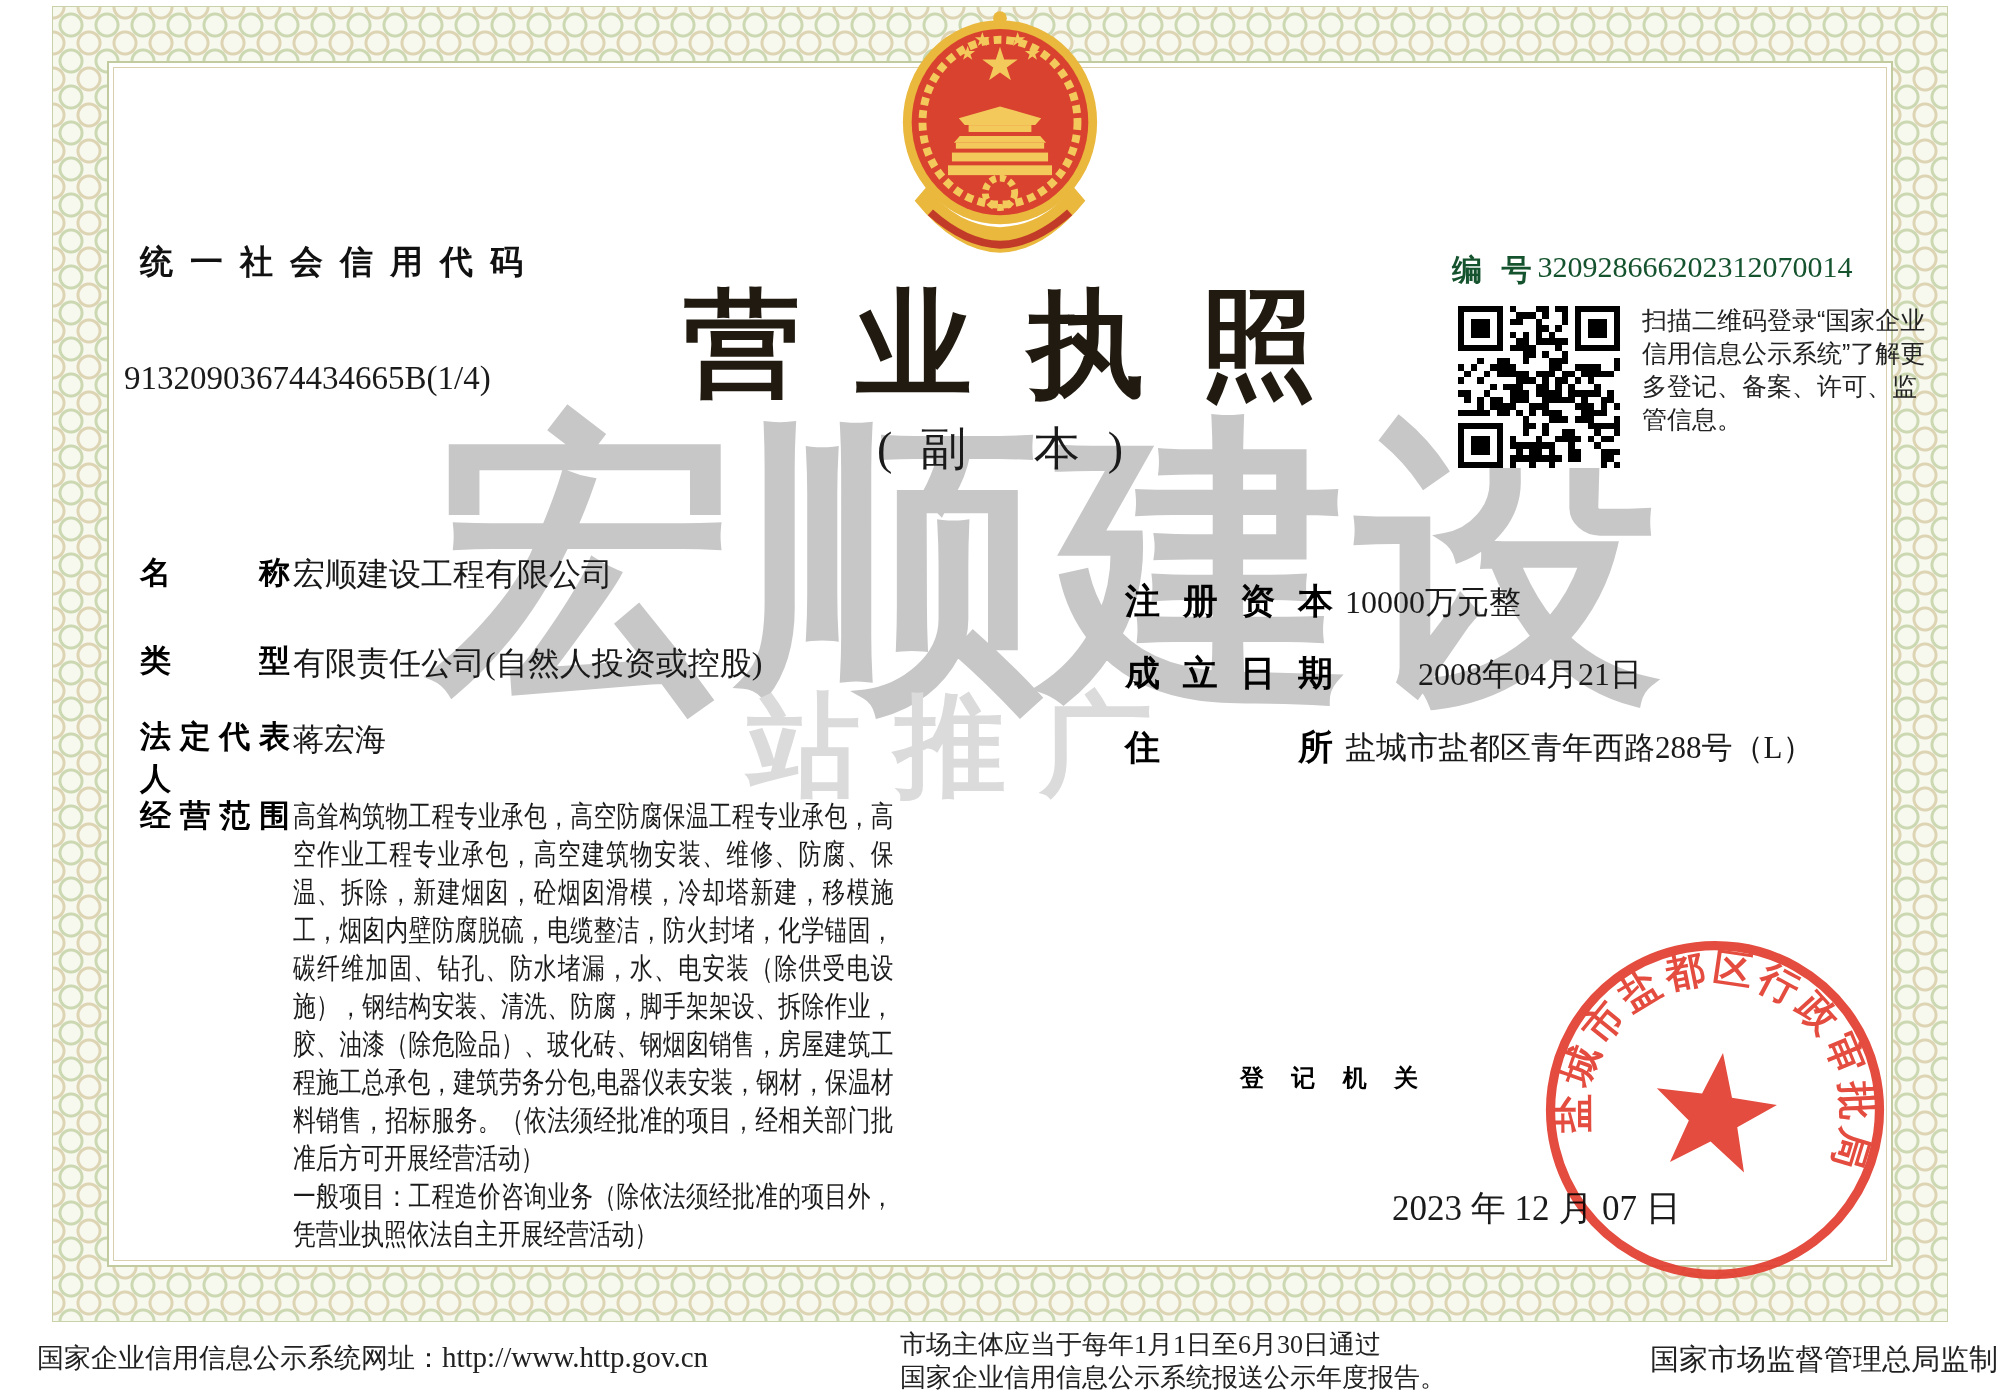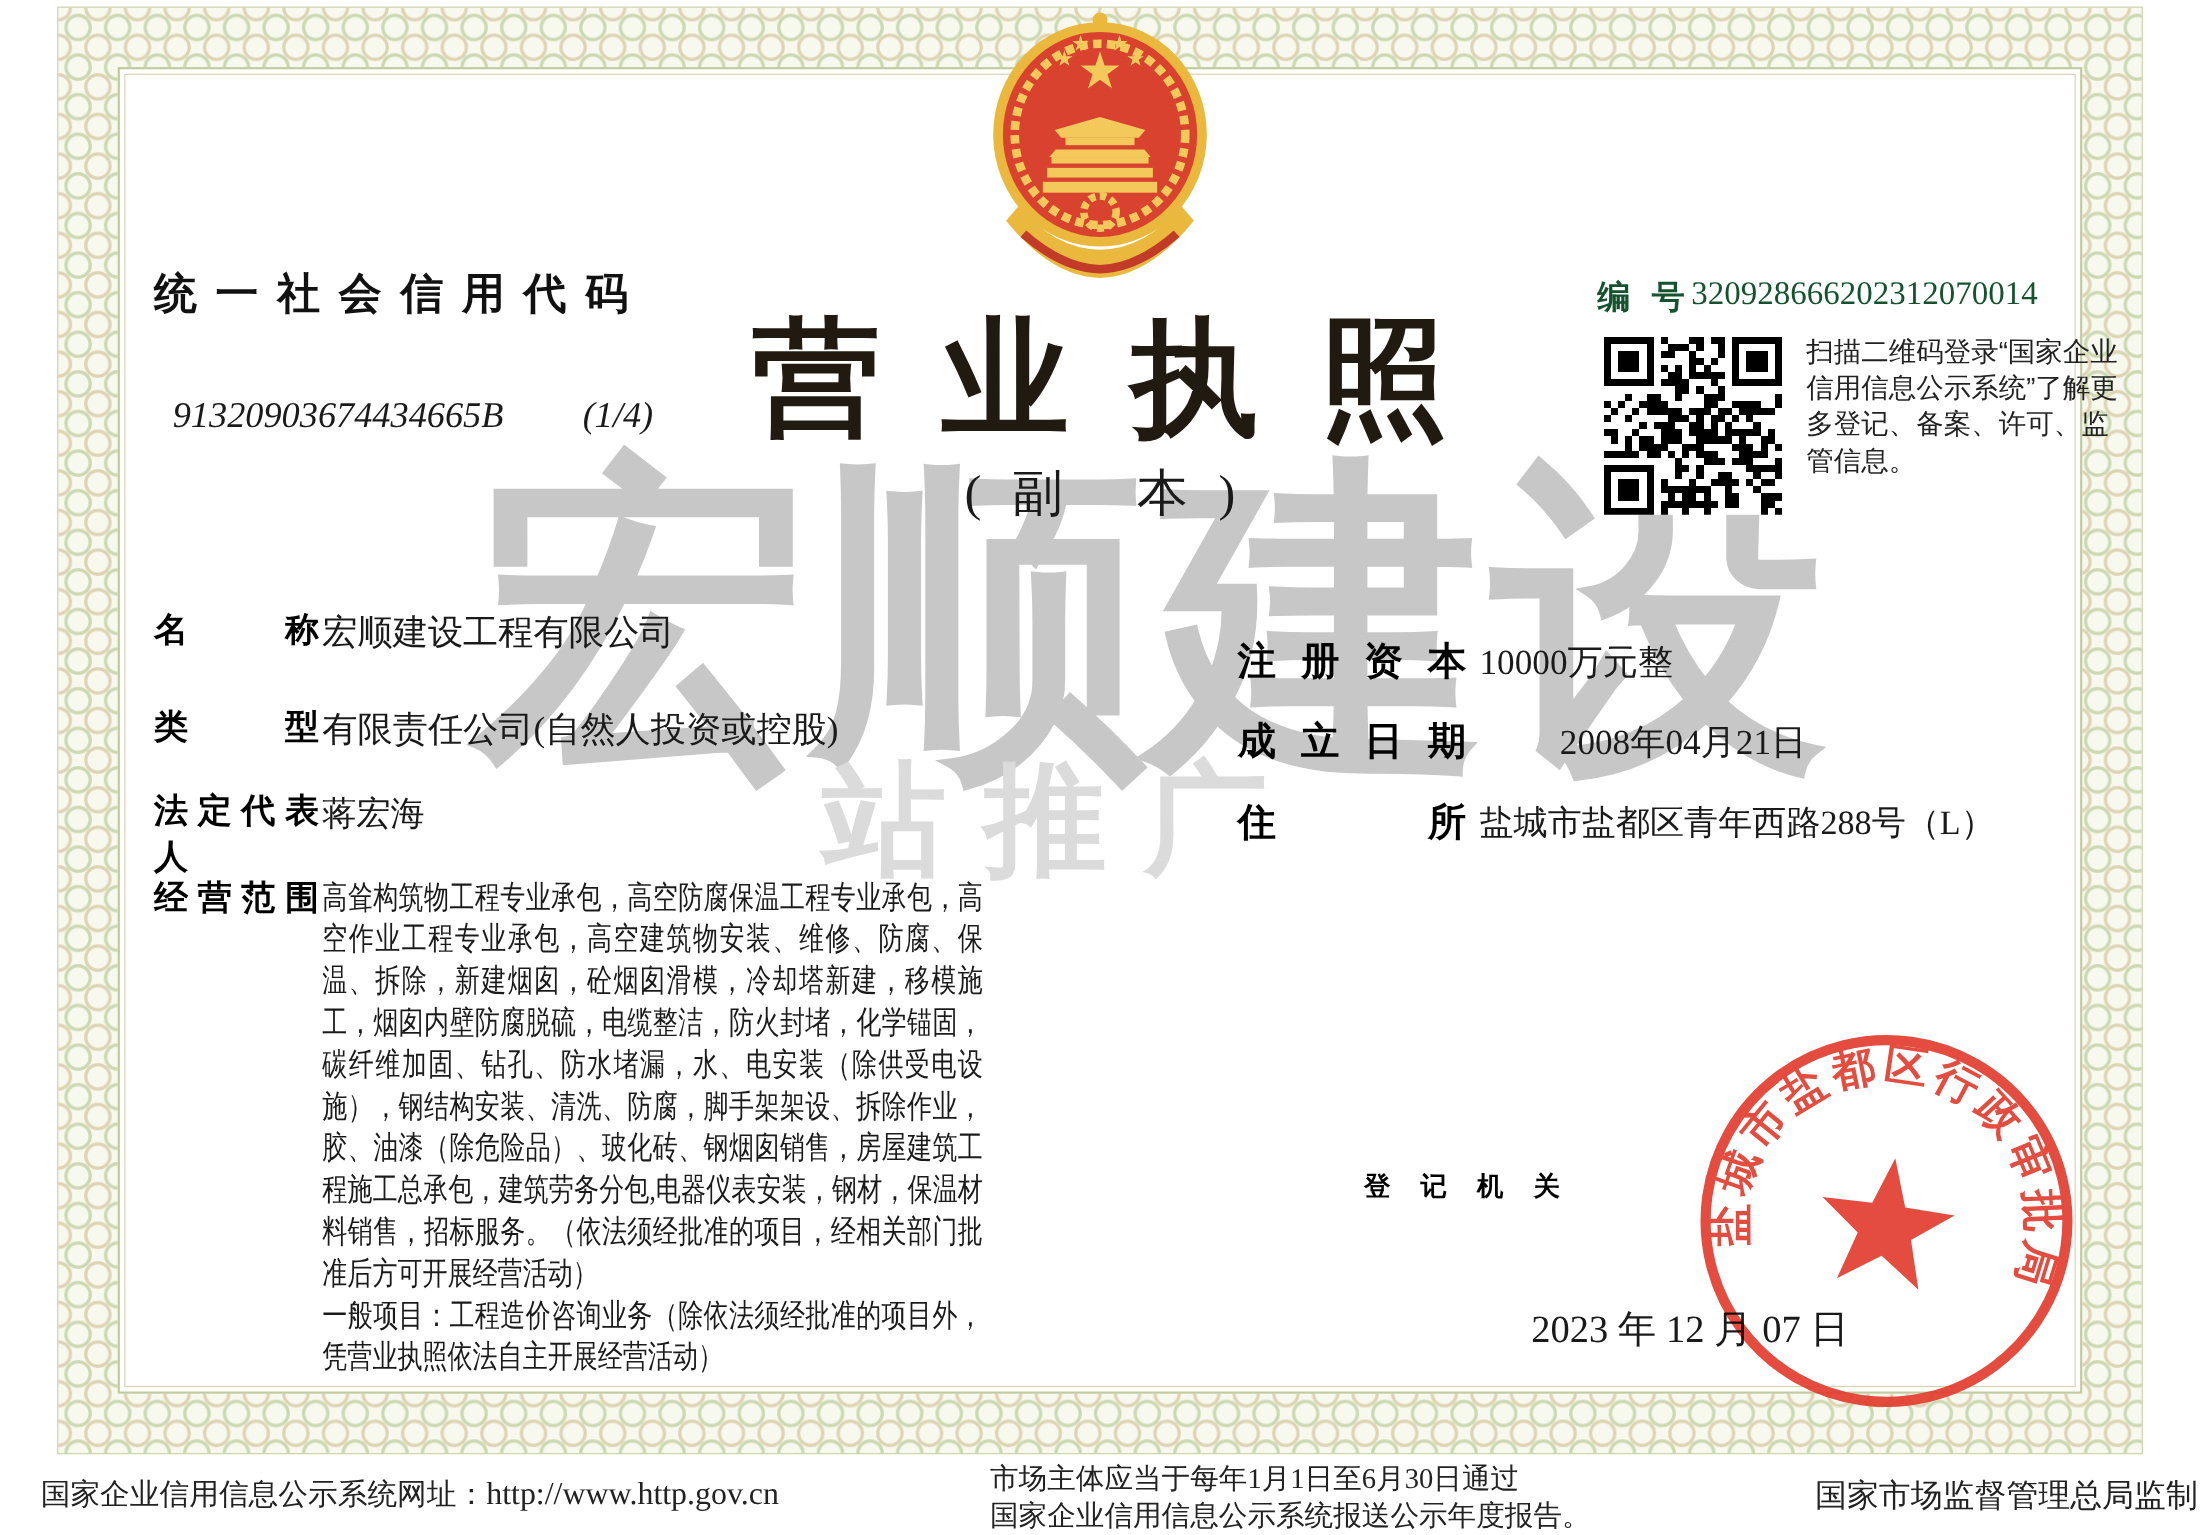--- a/index.html
+++ b/index.html
@@ -24,24 +24,24 @@
          letter-spacing:4px; color:#c7c7c7; z-index:1; white-space:nowrap; line-height:1; }
   .wm2 { position:absolute; left:748px; top:690px; font-size:112px; font-weight:700;
          letter-spacing:34px; color:#dbdbdb; z-index:1; white-space:nowrap; line-height:1; }
 
   .content { position:absolute; inset:0; z-index:2; }
 
   
   .emblem { position:absolute; left:897px; top:8px; width:206px; height:246px; z-index:3; }
 
   
-  .credit-label { position:absolute; left:140px; top:240px; font-size:39px; font-weight:700;
+  .credit-label { position:absolute; left:140px; top:240px; font-size:33px; font-weight:700;
                   letter-spacing:17px; color:#111; }
-  .credit-row { position:absolute; left:157px; top:360px; display:flex; gap:72px;
-                font-family:"Liberation Serif", serif; font-size:33px; color:#1a1a1a;font-style:italic; }
+  .credit-row { position:absolute; left:124px; top:360px; display:flex; 
+                font-family:"Liberation Serif", serif; font-size:33px; color:#1a1a1a; }
   .serial-row { position:absolute; left:1452px; top:250px; font-family:"Liberation Serif", serif;
                 font-size:30px; color:#14532d; display:flex; }
   .serial-row .lbl { font-weight:600; letter-spacing:6px; }
   .qr { position:absolute; left:1458px; top:306px; width:162px; height:162px; background:#fff; }
   .qr-caption { position:absolute; left:1642px; top:304px; width:296px; font-size:25px;
                 line-height:33px; color:#222; }
 
   .title { position:absolute; left:50%; top:286px; transform:translateX(calc(-50% + 28px));
            font-size:116px; font-weight:900; letter-spacing:56px; white-space:nowrap;
            color:#201a10; line-height:1; }

